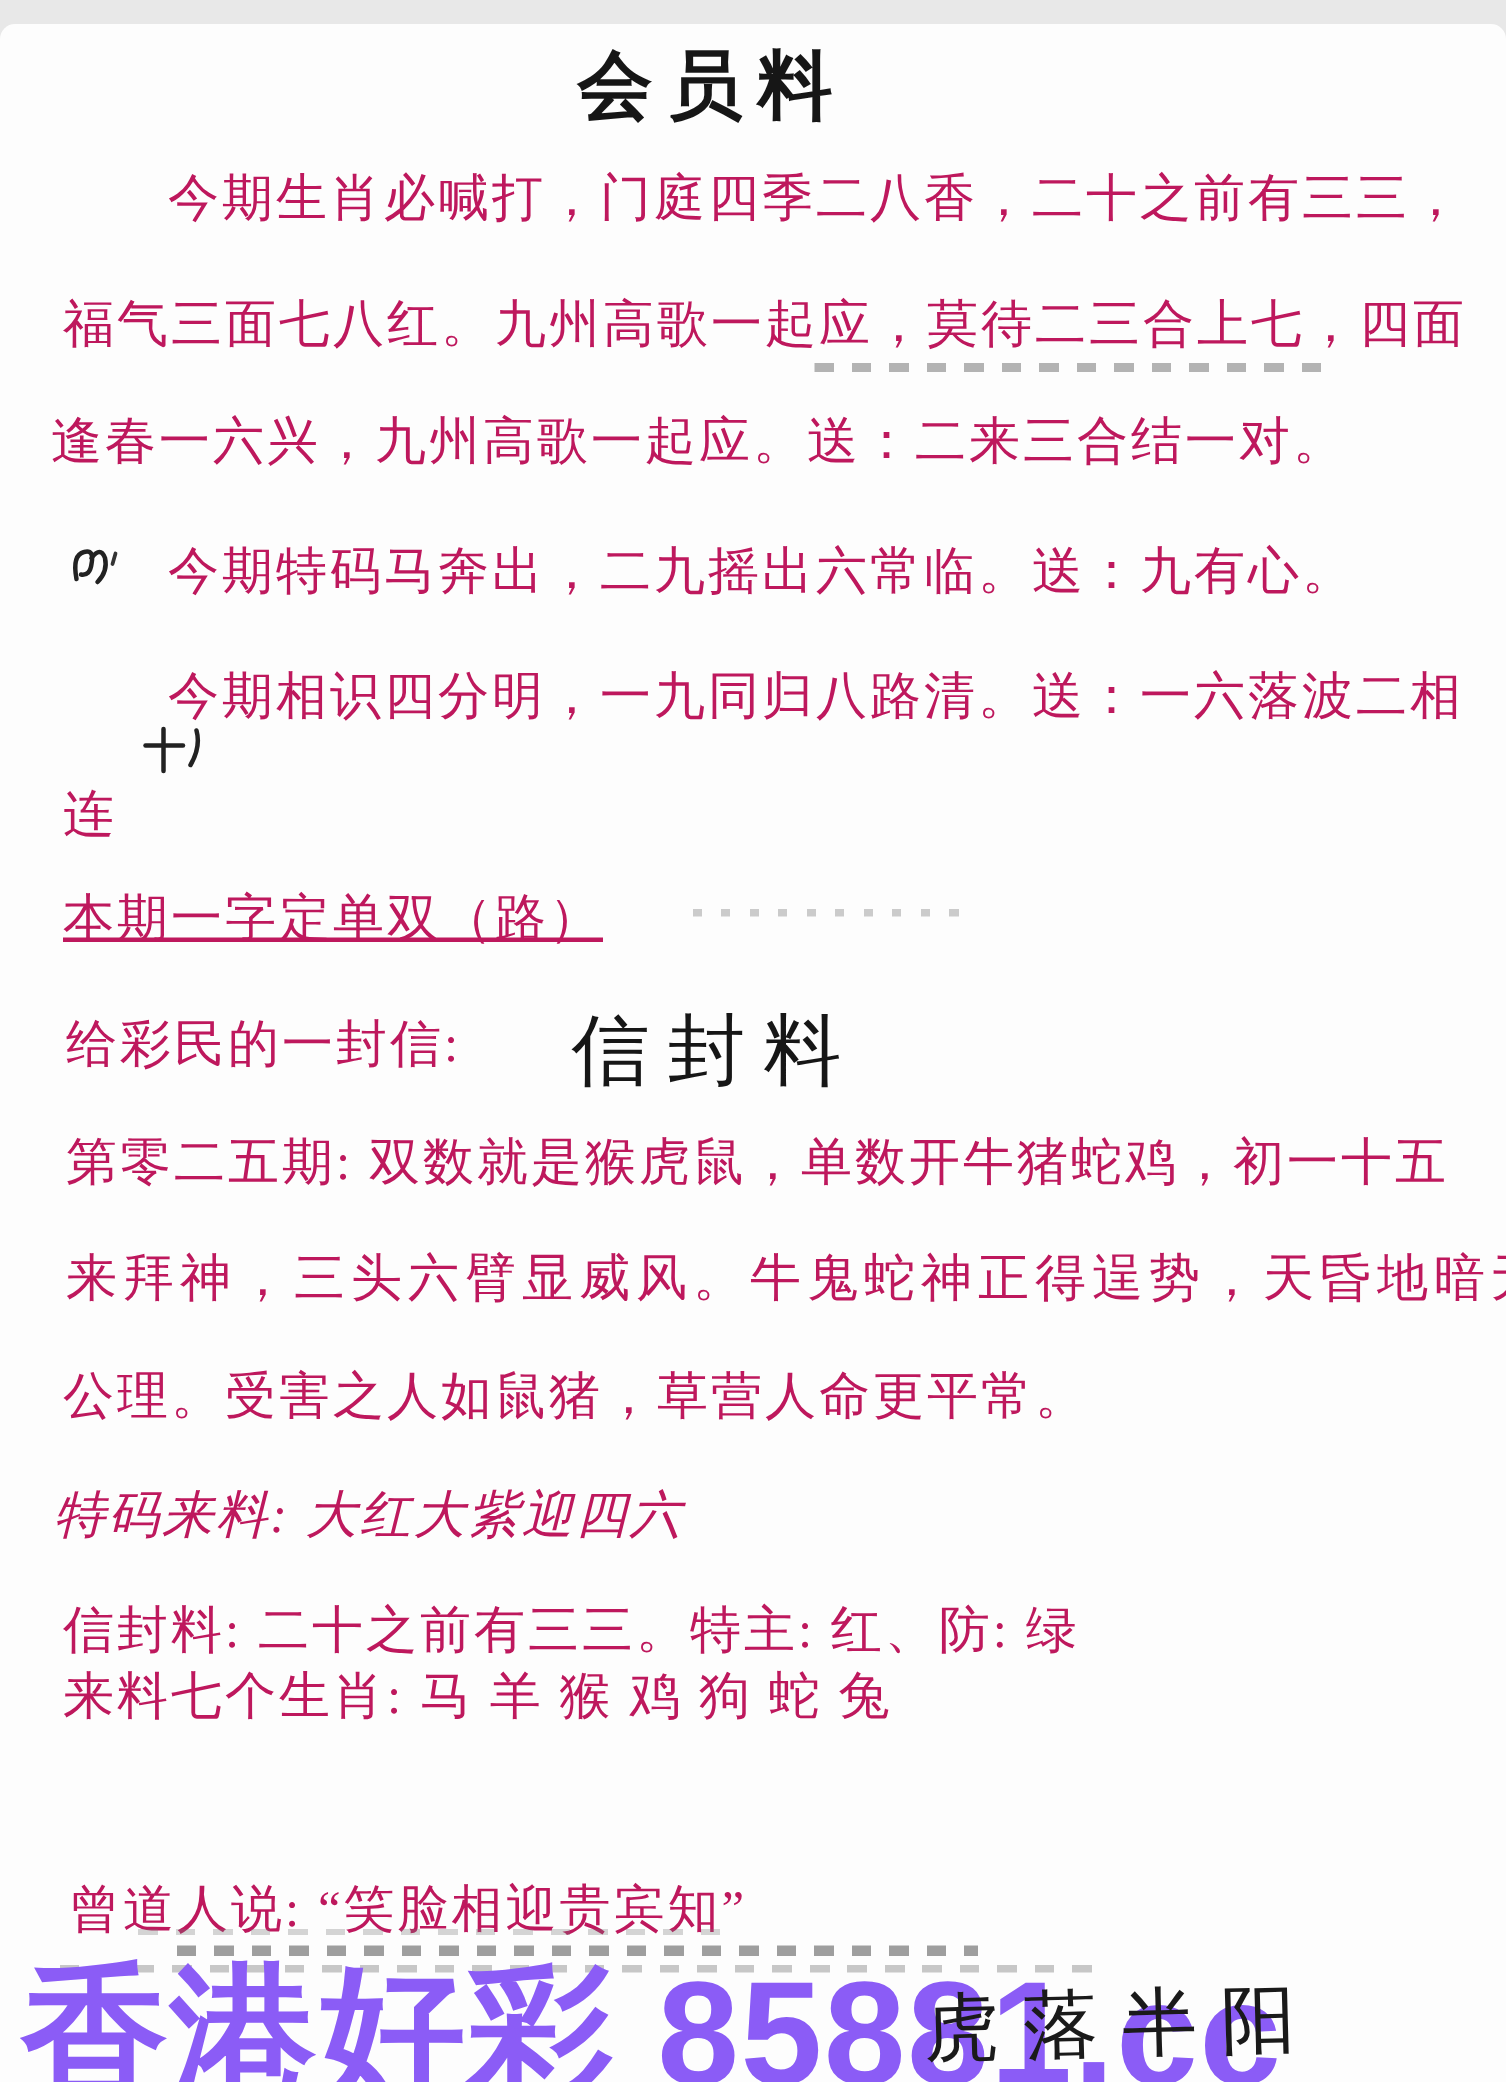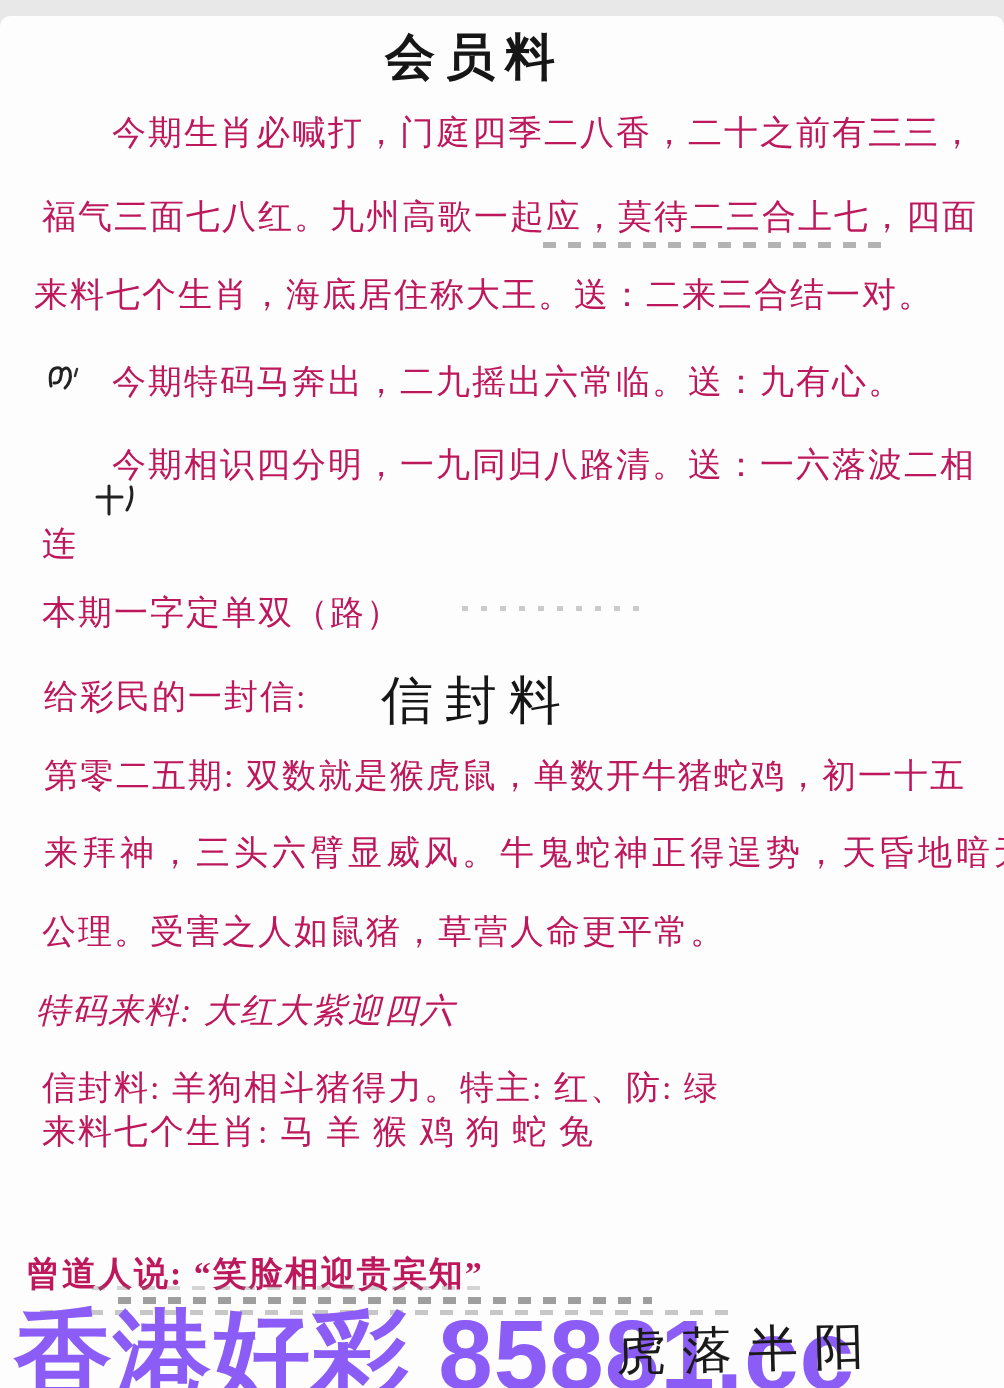--- a/index.html
+++ b/index.html
@@ -79,51 +79,51 @@
 </head>
 <body>
 
 <div class="page">
 
   <div class="doc-title">会员料</div>
 
   <div class="line" style="top:97px; left:112px;">今期生肖必喊打，门庭四季二八香，二十之前有三三，</div>
   <div class="line" style="top:181px; left:42px;">福气三面七八红。九州高歌一起应，莫待二三合上七，四面</div>
   <div class="artifact-dash" style="top:226px; left:543px; width:345px; height:6px; opacity:.55;"></div>
-  <div class="line" style="top:259px; left:34px;">来料七个生肖，海底居住称大王。送：二来三合结一对。</div>
+  <div class="line" style="top:259px; left:34px;">逢春一六兴，九州高歌一起应。送：二来三合结一对。</div>
 
   <svg class="artifact-svg" style="top:346px; left:46px;" width="40" height="34" viewBox="0 0 40 34">
     <path d="M5 24 Q2 8 10 6 Q17 4 15 14 Q14 22 8 21" fill="none" stroke="#222" stroke-width="3" stroke-linecap="round"></path>
     <path d="M15 10 Q21 2 24 10 Q26 19 19 26" fill="none" stroke="#222" stroke-width="3" stroke-linecap="round"></path>
     <path d="M31 7 L29 14" fill="none" stroke="#333" stroke-width="2.5" stroke-linecap="round"></path>
   </svg>
   <div class="line" style="top:346px; left:112px;">今期特码马奔出，二九摇出六常临。送：九有心。</div>
 
   <div class="line" style="top:429px; left:112px;">今期相识四分明，一九同归八路清。送：一六落波二相</div>
   <svg class="artifact-svg" style="top:466px; left:94px;" width="44" height="36" viewBox="0 0 44 36">
     <path d="M3 15 H28" fill="none" stroke="#222" stroke-width="3" stroke-linecap="round"></path>
     <path d="M15 4 V32" fill="none" stroke="#222" stroke-width="3" stroke-linecap="round"></path>
     <path d="M37 5 Q40 16 33 28" fill="none" stroke="#222" stroke-width="3" stroke-linecap="round"></path>
   </svg>
   <div class="line" style="top:508px; left:42px;">连</div>
 
-  <div class="line" style="top:577px; left:42px;">本期一字定单双（路）</div>
+  <div class="line" style="top:577px; left:42px;text-decoration:underline;">本期一字定单双（路）</div>
   <div class="artifact-dots" style="top:590px; left:462px; width:188px; height:5px; opacity:.5;"></div>
 
   <div class="line" style="top:661px; left:44px;">给彩民的一封信:</div>
   <div class="section-title-big">信封料</div>
 
   <div class="line" style="top:740px; left:44px;">第零二五期: 双数就是猴虎鼠，单数开牛猪蛇鸡，初一十五</div>
   <div class="line wide" style="top:817px; left:44px;">来拜神，三头六臂显威风。牛鬼蛇神正得逞势，天昏地暗无</div>
   <div class="line" style="top:896px; left:42px;">公理。受害之人如鼠猪，草营人命更平常。</div>
 
   <div class="line" style="top:975px; left:36px;font-style:italic;">特码来料: 大红大紫迎四六</div>
-  <div class="line" style="top:1052px; left:42px;">信封料: 羊狗相斗猪得力。特主: 红、防: 绿</div>
+  <div class="line" style="top:1052px; left:42px;">信封料: 二十之前有三三。特主: 红、防: 绿</div>
   <div class="line" style="top:1096px; left:42px;">来料七个生肖: 马 羊 猴 鸡 狗 蛇 兔</div>
-  <div class="line" style="top:1238px; left:26px;font-weight:bold;">曾道人说: “笑脸相迎贵宾知”</div>
+  <div class="line" style="top:1238px; left:46px;">曾道人说: “笑脸相迎贵宾知”</div>
 
   <div class="artifact-dash" style="top:1270px; left:92px; width:390px; height:4px; opacity:.3;"></div>
   <div class="artifact-dash" style="top:1281px; left:118px; width:534px; height:7px; opacity:.7;"></div>
   <div class="artifact-dash" style="top:1294px; left:40px; width:695px; height:5px; opacity:.4;"></div>
 
   <div class="watermark" style="color: #8b5cf6;">香港好彩 85881.cc</div>
   <div class="footer-handwriting">虎落半阳</div>
 
 </div>
 

